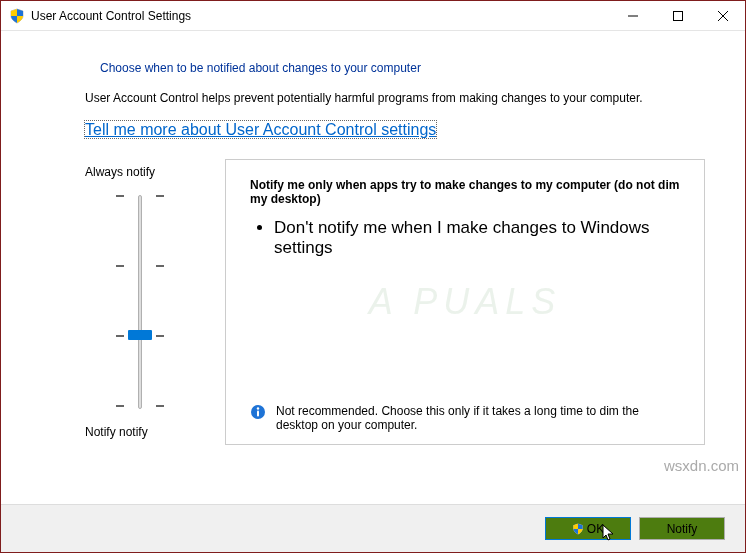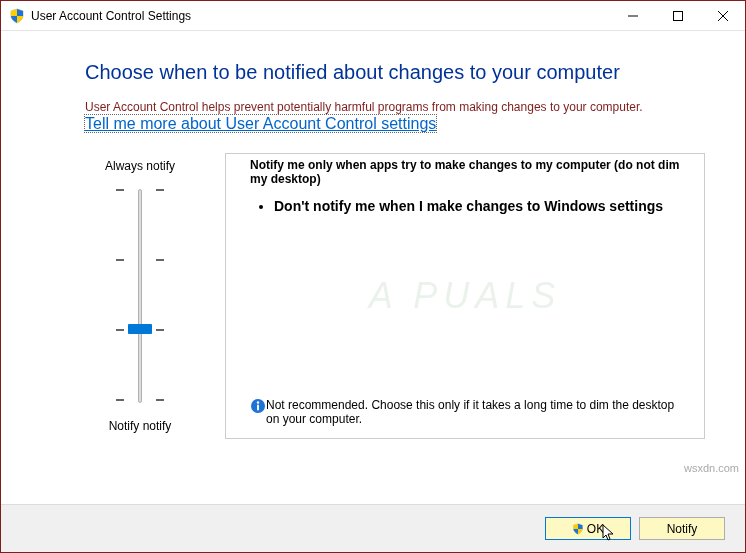--- a/index.html
+++ b/index.html
@@ -34,46 +34,46 @@
   color: #000;
 }
 
 .content {
   flex: 1;
   padding: 30px 40px 10px 84px;
   position: relative;
 }
 h1.heading {
   color: #003399;
-  font-size: 20px;
+  font-size: 12px;
   font-weight: normal;
   margin-bottom: 16px;
+  margin-left: 15px;
 }
 .desc {
   font-size: 12px;
-  color: #7f1d1d;
-  margin-bottom: 1px;
+  color: #000000;
+  margin-bottom: 16px;
 }
 a.link {
   color: #0066cc;
   text-decoration: underline;
   font-size: 16px;
   outline: 1px dotted #666;
   outline-offset: 0;
 }
 
 .main-area {
   display: flex;
   margin-top: 20px;
   gap: 30px;
 }
 
 .slider-col {
   width: 110px;
-  text-align: center;
 }
 .slider-label-top, .slider-label-bottom {
   font-size: 12px;
   margin: 6px 0;
 }
 .slider-track-wrap {
   position: relative;
   height: 230px;
   margin: 8px auto;
   width: 60px;
@@ -107,43 +107,42 @@
   width: 24px; height: 10px;
   margin-left: -12px;
   margin-top: -5px;
   background: #0078d7;
   border-radius: 1px;
 }
 
 .desc-box {
   flex: 1;
   border: 1px solid #ccc;
-  padding: 4px 24px 12px 24px;
+  padding: 18px 24px 12px 24px;
   min-height: 240px;
   display: flex;
   flex-direction: column;
   position: relative;
 }
 .desc-title {
   font-weight: bold;
   font-size: 12px;
   margin-bottom: 12px;
 }
 .desc-list {
   list-style: disc;
   padding-left: 24px;
-  font-size: 14px;
-  font-weight: bold;
+  font-size: 17px;
 }
 .desc-list li { margin-bottom: 6px; }
 .rec-row {
   margin-top: auto;
   display: flex;
   align-items: flex-start;
-  gap: 0;
+  gap: 10px;
   font-size: 12px;
   padding-top: 10px;
 }
 .info-icon {
   width: 16px; height: 16px; flex-shrink: 0;
 }
 
 .watermark {
   position: absolute;
   left: 50%; top: 50%;
@@ -151,38 +150,38 @@
   font-size: 36px;
   color: rgba(120,170,120,0.15);
   font-family: Verdana, sans-serif;
   letter-spacing: 6px;
   pointer-events: none;
   font-style: italic;
 }
 .attribution {
   position: absolute;
   right: 6px; bottom: 30px;
-  font-size: 11px;
+  font-size: 15px;
   color: #aaa;
 }
 
 .footer {
   border-top: 1px solid #ddd;
   background: #f0f0f0;
   height: 48px;
   display: flex;
   align-items: center;
   justify-content: flex-end;
   padding: 0 20px;
   gap: 8px;
 }
 .btn {
   width: 86px;
   height: 23px;
-  background: #fef9c3;
+  background: #4d7c0f;
   border: 1px solid #adadad;
   font-size: 12px;
   display: flex;
   align-items: center;
   justify-content: center;
   gap: 3px;
   position: relative;
 }
 .btn.default {
   border: 1px solid #0078d7;

